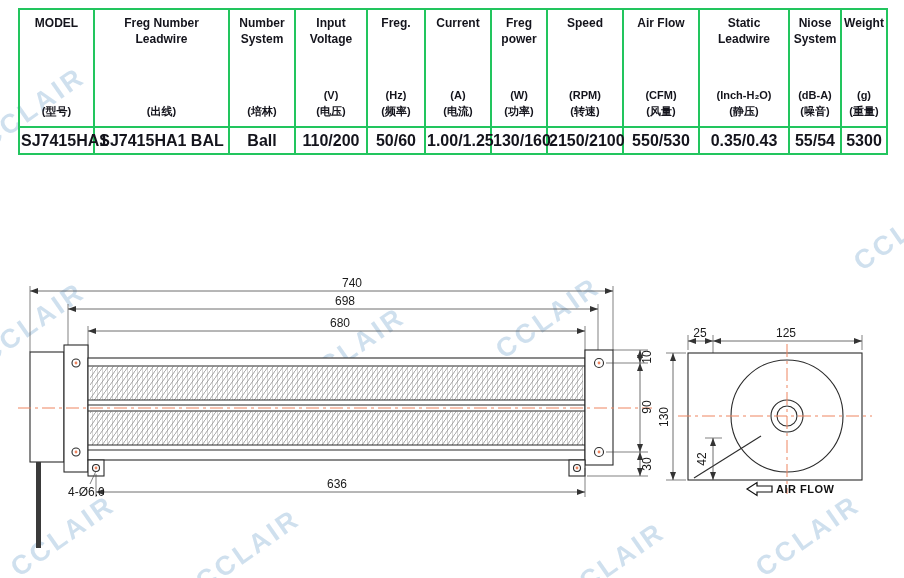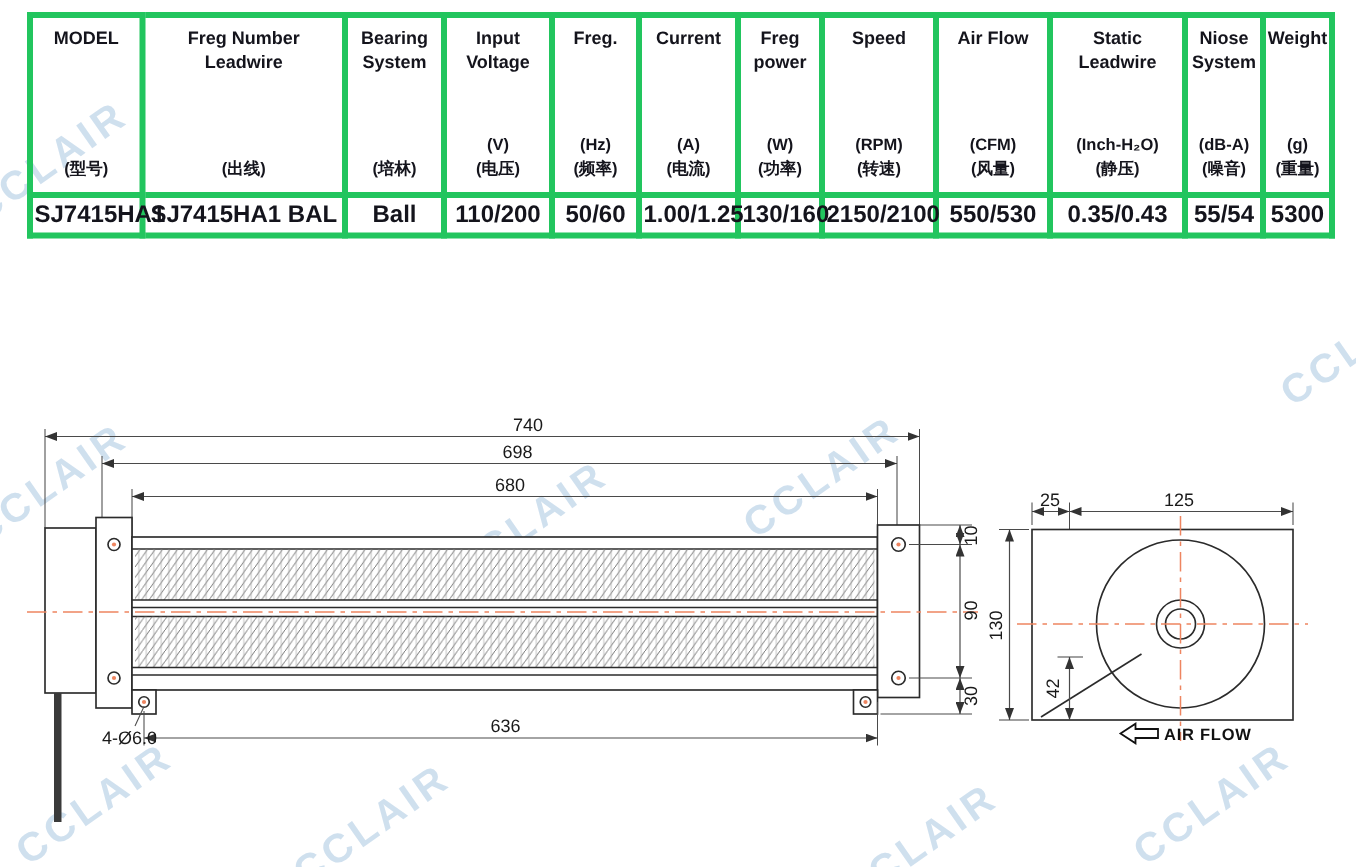--- a/index.html
+++ b/index.html
@@ -7,21 +7,21 @@
   body {
     width:904px; height:578px; position:relative; overflow:hidden;
     background:#ffffff; font-family:"Liberation Sans", sans-serif;
   }
 
   
   .spec-table {
     position:absolute; left:18px; top:8px; width:868px;
     border-collapse:collapse; table-layout:fixed; color:#14141c;
   }
-  .spec-table th, .spec-table td { border:4px solid #22c55e; background:transparent;margin-top:40px; }
+  .spec-table th, .spec-table td { border:2px solid #22c55e; background:transparent;margin-top:40px; }
   .spec-table th { padding:0; vertical-align:top; }
   .th-inner {
     display:flex; flex-direction:column; justify-content:space-between; align-items:center;
     height:116px; padding:6px 1px; text-align:center;
   }
   .th-en  { font-size:12px; font-weight:bold; line-height:1.3; white-space:pre-line; }
   .th-sub { font-size:11px; font-weight:bold; line-height:1.45; white-space:pre-line; }
   .spec-table td {
     text-align:center; font-size:16px; font-weight:bold; height:27px;
     white-space:nowrap; padding:0 1px;
@@ -83,21 +83,21 @@
         </th>
       <th>
           <div class="th-inner">
             <div class="th-en">Freg Number
 Leadwire</div>
             <div class="th-sub">(出线)</div>
           </div>
         </th>
       <th>
           <div class="th-inner">
-            <div class="th-en">Bearing
+            <div class="th-en">Number
 System</div>
             <div class="th-sub">(培林)</div>
           </div>
         </th>
       <th>
           <div class="th-inner">
             <div class="th-en">Input
 Voltage</div>
             <div class="th-sub">(V)
 (电压)</div>

